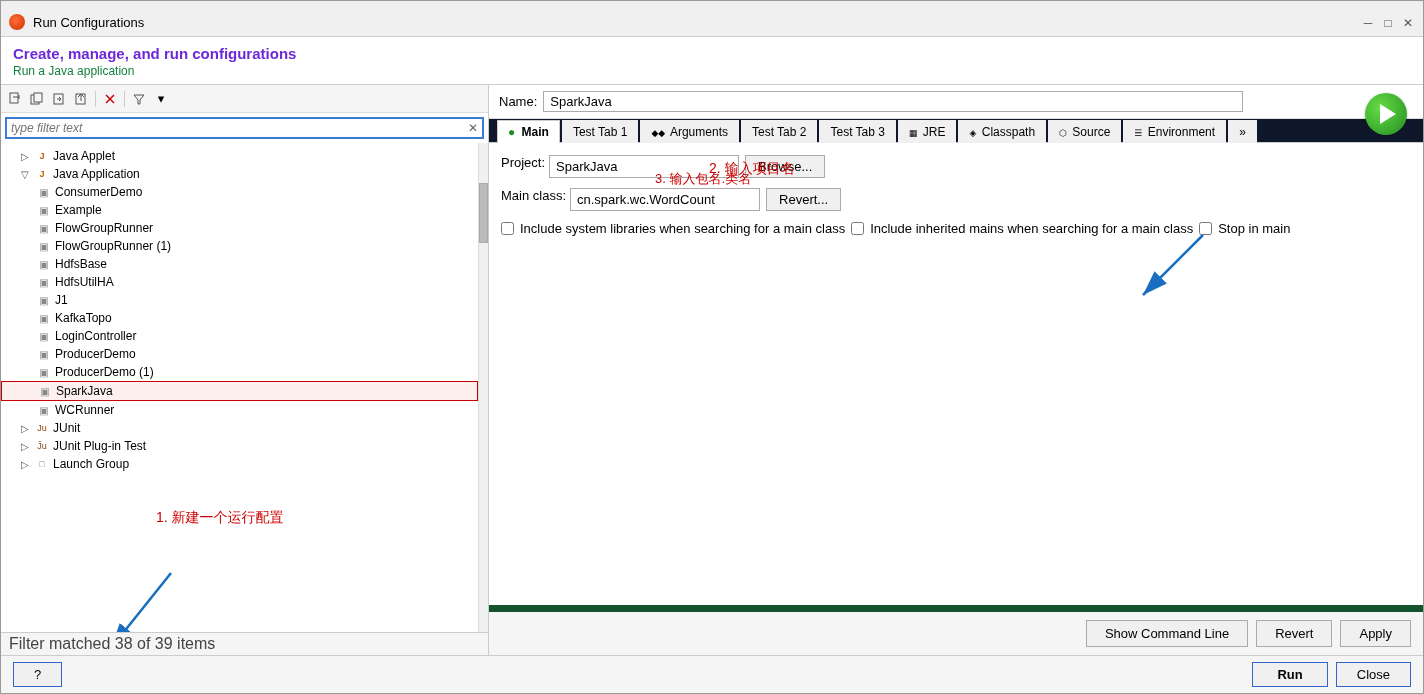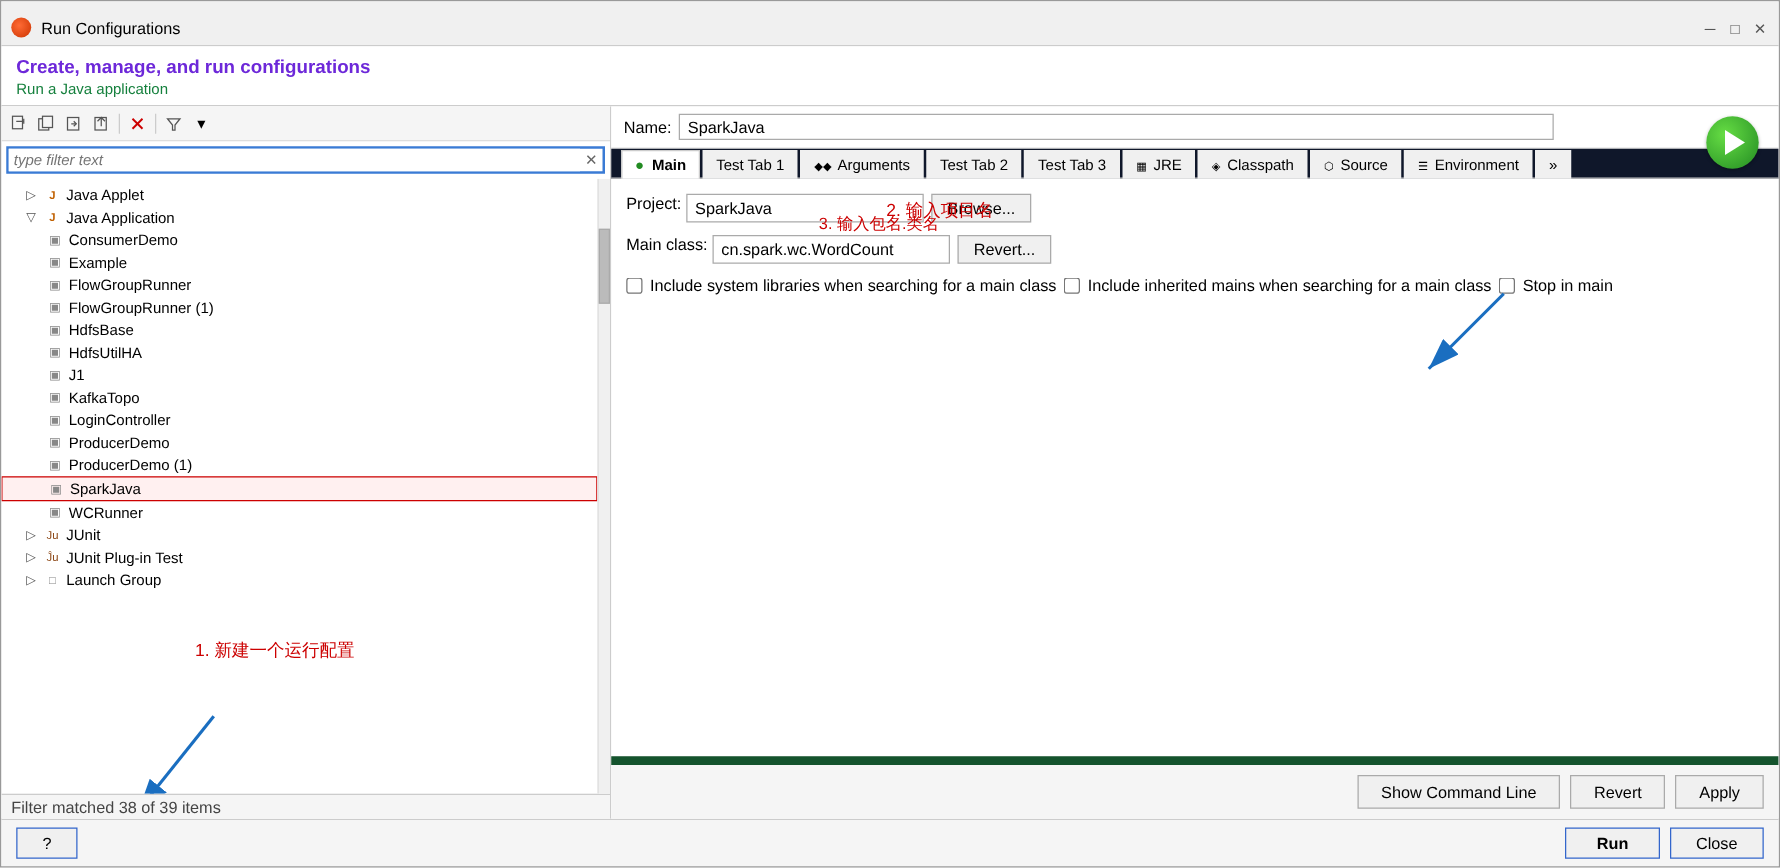--- a/index.html
+++ b/index.html
@@ -113,21 +113,21 @@
     .item-icon {
       width: 14px; height: 14px;
       display: inline-flex; align-items: center; justify-content: center;
       font-size: 10px;
     }
     .icon-java { color: #c06000; font-weight: bold; font-size: 9px; }
     .icon-junit { color: #8b4513; }
     
     .status-bar {
       padding: 2px 8px;
-      font-size: 13px;
+      font-size: 16px;
       color: #444;
       border-top: 1px solid #ccc;
       background: #f5f5f5;
     }
     
     .right-panel {
       flex: 1;
       display: flex;
       flex-direction: column;
       background: #fff;

